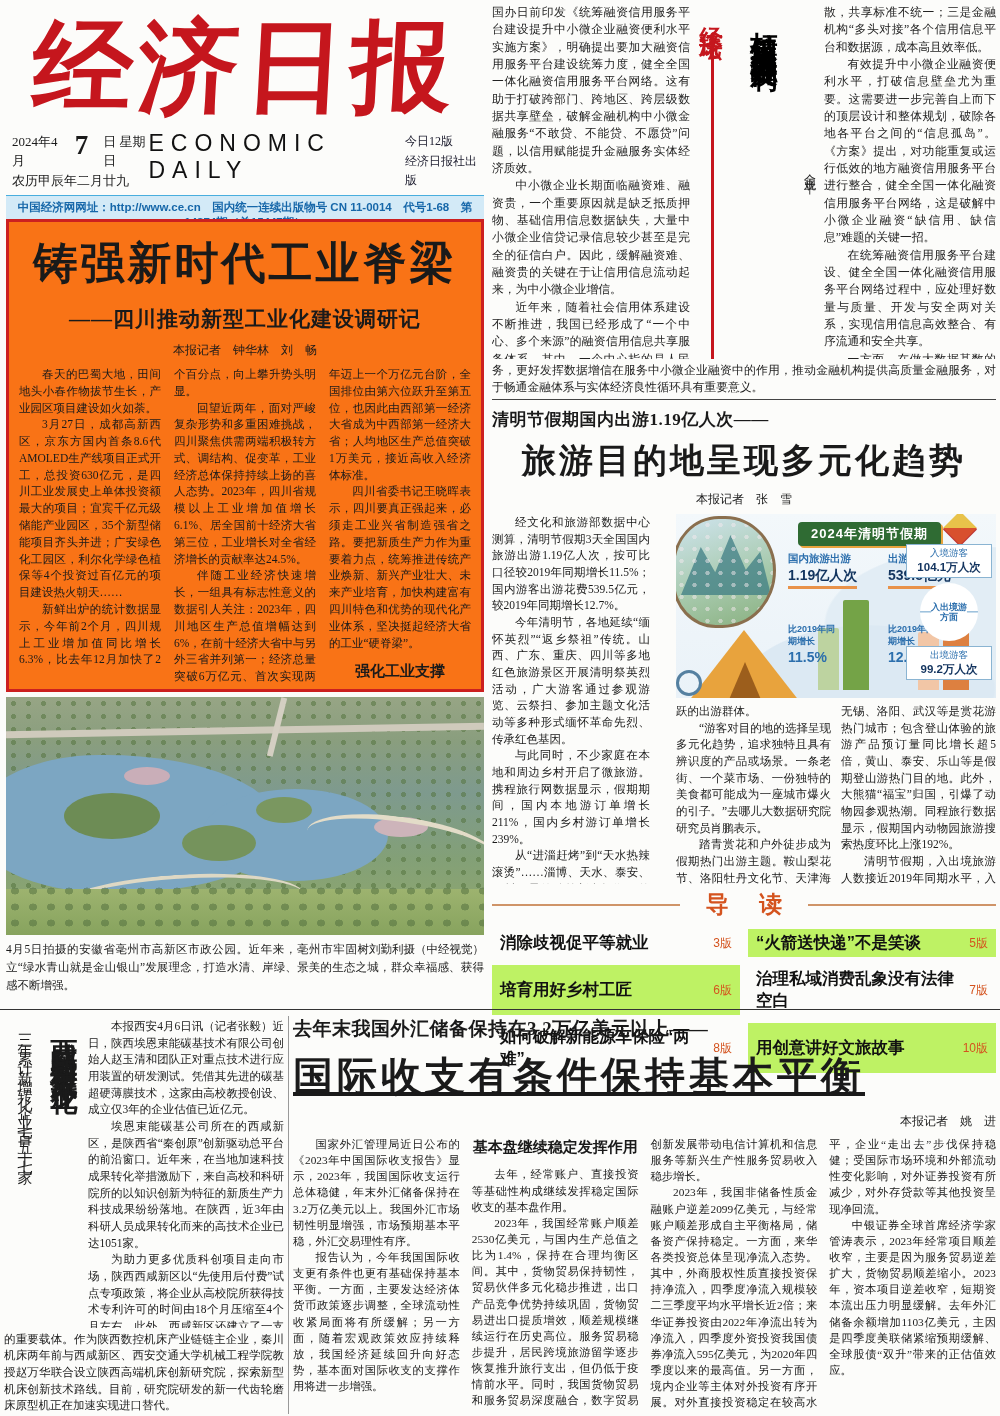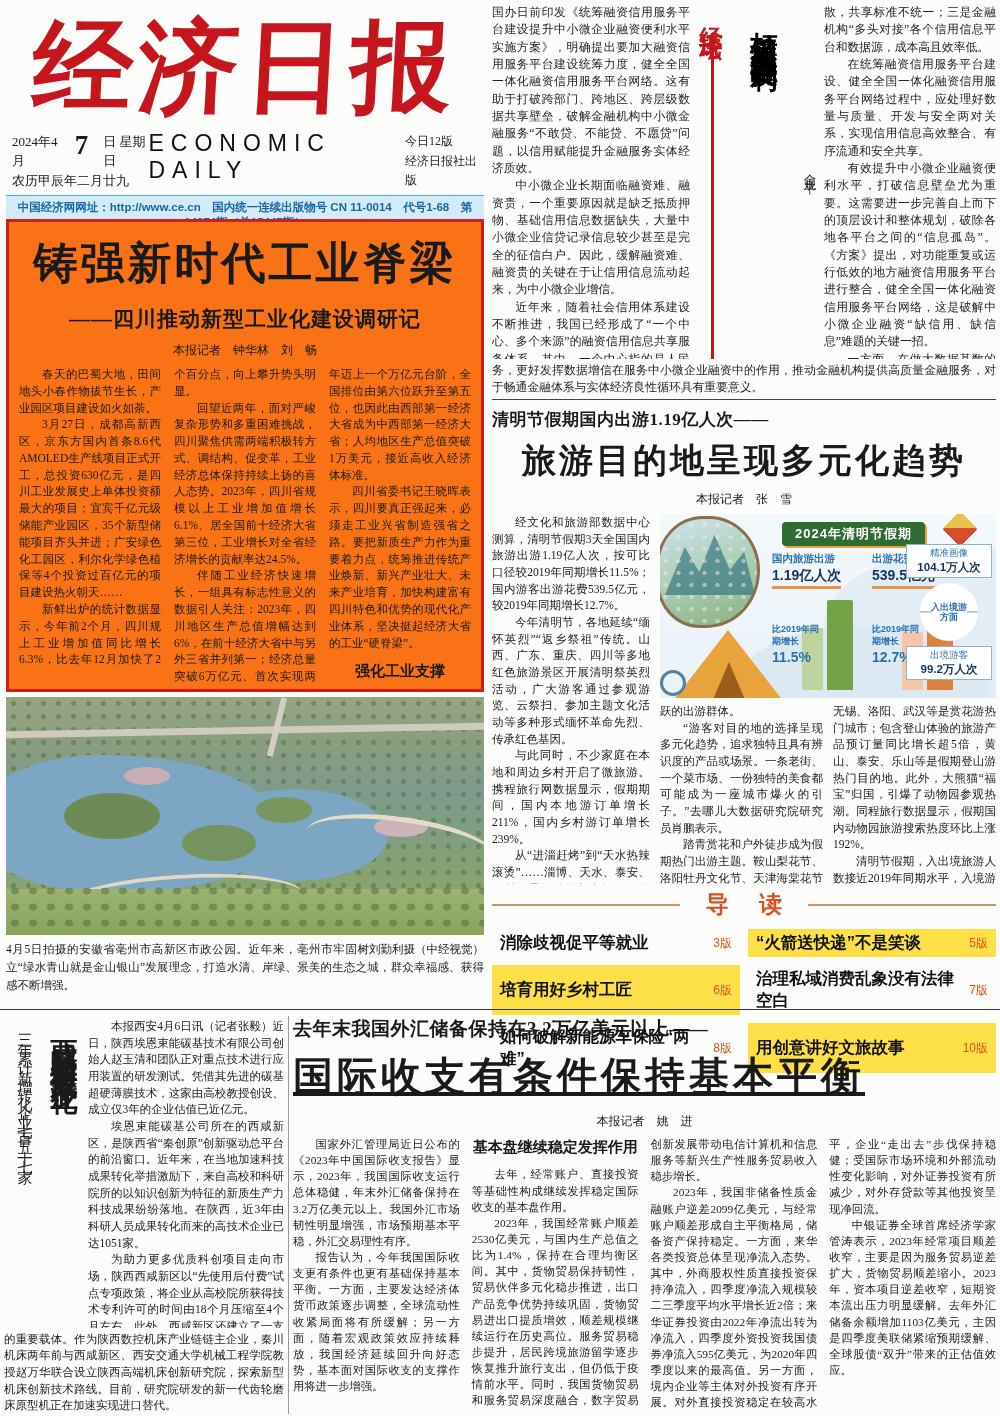--- a/index.html
+++ b/index.html
@@ -75,21 +75,21 @@
   .ph-bdots { position:absolute; left:0; bottom:0; width:100%; height:52px; opacity:.5;
      background-image:radial-gradient(#4e6b3c 30%, transparent 32%); background-size:18px 16px; }
   .caption { position:absolute; left:6px; top:941px; width:478px; font-size:11.5px; line-height:1.55; text-align:justify; }
   .credit { float:right; }
 
   
   .tourism { position:absolute; left:492px; top:399px; width:504px; height:486px; border-top:1.5px solid #444; padding-top:8px; }
   .t-kicker { font-size:17px; font-weight:bold; letter-spacing:.5px; }
   .t-headline { font-size:34px; font-weight:bold; text-align:center; letter-spacing:3px; margin-top:7px; }
   .t-byline { text-align:center; font-size:12px; margin:7px 0 6px; }
-  .t-body { display:flex; gap:10px; height:370px; overflow:hidden; }
+  .t-body { display:flex; gap:26px; height:370px; overflow:hidden; }
   .t-col1 { width:158px; overflow:hidden; }
   .t-right { flex:1; display:flex; flex-direction:column; }
   .t-cols { flex:1; display:flex; gap:10px; overflow:hidden; margin-top:5px; }
   .t-col { flex:1; overflow:hidden; }
 
   
   .infographic { position:relative; height:184px; overflow:hidden; font-family:"Liberation Sans","DejaVu Sans",sans-serif;
       background:radial-gradient(ellipse 180px 90px at 60% 95%, #dce9f3 0 70%, transparent 71%),
                  radial-gradient(ellipse 220px 110px at 95% 60%, #e2edf5 0 70%, transparent 71%),
                  linear-gradient(#f3f8fb,#eaf2f8); }
@@ -134,40 +134,40 @@
                 font-size:9px; font-weight:bold; color:#2c6fad; line-height:1.15; }
 
   
   .guide { position:absolute; left:492px; top:889px; width:504px; height:118px; font-family:"Liberation Sans","DejaVu Sans",sans-serif; }
   .guide-head { display:flex; align-items:center; gap:14px; }
   .guide-line { flex:1; height:2px; background:#cf9468; }
   .guide-title { font-size:23px; font-weight:bold; letter-spacing:12px; color:#d4531e; text-indent:12px;text-align:center; }
   .guide-grid { display:grid; grid-template-columns:1fr 1fr; column-gap:10px; row-gap:6px; margin-top:9px;gap:8px; }
   .guide-row { display:flex; justify-content:space-between; align-items:center; font-size:16.5px; font-weight:bold;
                padding:3px 8px; color:#111; }
-  .guide-row.hl { background:#fde047; }
+  .guide-row.hl { background:#bef264; }
   .guide-page { font-size:12px; color:#d4531e; font-weight:normal; white-space:nowrap; padding-left:8px; }
 
   .bottom-rule { position:absolute; left:0; top:1009px; width:1000px; border-top:1.5px solid #333; }
 
   
   .xixian { position:absolute; left:4px; top:1016px; width:280px; height:398px; display:flex; flex-direction:column; }
   .xx-main { display:flex; flex:1; overflow:hidden; }
   .xx-kicker { writing-mode:vertical-rl; font-size:15px; letter-spacing:9px; width:30px; padding-top:6px; }
   .xx-headline { writing-mode:vertical-rl; font-size:27px; font-weight:bold; width:54px; letter-spacing:4px;
                  padding-top:2px; line-height:1.8; }
   .xx-body { flex:1; overflow:hidden; padding-top:2px; }
   .xx-full { margin-top:3px; }
 
   
   .bop { position:absolute; left:288px; top:1016px; width:708px; height:398px; border-left:1px solid #999; padding-left:4px; }
   .bop-kicker { font-size:19px; font-weight:bold; letter-spacing:.5px; }
   .bop-headline { font-size:40px; font-weight:bold; text-align:left; letter-spacing:4px; margin-top:7px;
                   font-family:"Liberation Sans","DejaVu Sans",sans-serif;text-decoration:underline; }
-  .bop-byline { text-align:center; font-size:12px; margin:9px 0 6px; }
+  .bop-byline { text-align:right; font-size:12px; margin:9px 0 6px; }
   .bop-body { column-count:4; column-gap:12px; column-fill:auto; height:286px; overflow:hidden;
               font-size:11.3px; line-height:1.43; text-align:justify; }
 </style>
 </head>
 <body>
 
 <div id="page">
 
   <div class="masthead">
     <div class="brand">经济日报</div>
@@ -197,22 +197,22 @@
           <p class="para">近年来，随着社会信用体系建设不断推进，我国已经形成了“一个中心、多个来源”的融资信用信息共享服务体系。其中，一个中心指的是人民银行征信中心，提供金融信用信息服务；多个来源指的是国家公共信用信息中心、各地信用信息平台、市场化征信机构等。这一信用信息共享服务体系对促进金融服务实体经济尤其是中小微企业起到了重要作用。</p>
         </div>
       <div class="forum-label-col">
         <div class="forum-label">经济论坛</div>
         <div class="forum-rule"></div>
       </div>
       <div class="forum-headline">打破信用壁垒提升融资便利</div>
       <div class="forum-author">金观平</div>
       <div class="forum-colR cont-first">
           <p class="para">散，共享标准不统一；三是金融机构“多头对接”各个信用信息平台和数据源，成本高且效率低。</p>
+          <p class="para">有效提升中小微企业融资便利水平，打破信息壁垒尤为重要。这需要进一步完善自上而下的顶层设计和整体规划，破除各地各平台之间的“信息孤岛”。《方案》提出，对功能重复或运行低效的地方融资信用服务平台进行整合，健全全国一体化融资信用服务平台网络，这是破解中小微企业融资“缺信用、缺信息”难题的关键一招。</p>
           <p class="para">在统筹融资信用服务平台建设、健全全国一体化融资信用服务平台网络过程中，应处理好数量与质量、开发与安全两对关系，实现信用信息高效整合、有序流通和安全共享。</p>
-          <p class="para">有效提升中小微企业融资便利水平，打破信息壁垒尤为重要。这需要进一步完善自上而下的顶层设计和整体规划，破除各地各平台之间的“信息孤岛”。《方案》提出，对功能重复或运行低效的地方融资信用服务平台进行整合，健全全国一体化融资信用服务平台网络，这是破解中小微企业融资“缺信用、缺信息”难题的关键一招。</p>
           <p class="para">一方面，在做大数据基数的同时，还应努力提升信用信息共享质效，加强数据质量协同治理，确保数据真实、准确、完整，提高数据连续性和时效性；另一方面，在深化信用数据开发利用的同时，还应着重加强信息安全保障和信息主体权益保护。在数据共享、使用、传输、存储各个环节均应强化安全意识，防范数据泄露风险，这是全国一体化融资信用服务平台网络可持续发展的重要前提。以高质量数据供给支撑高水平融资信用服</p>
         </div>
     </div>
     <div class="forum-bottom">务，更好发挥数据增信在服务中小微企业融资中的作用，推动金融机构提供高质量金融服务，对于畅通金融体系与实体经济良性循环具有重要意义。</div>
   </div>
 
   <div class="lead-box">
     <div class="lead-headline">铸强新时代工业脊梁</div>
     <div class="lead-sub">——四川推动新型工业化建设调研记</div>
     <div class="lead-byline">本报记者　钟华林　刘　畅</div>
@@ -297,21 +297,21 @@
               <div class="barB o2"></div>
               <div class="stat-note">
                 <span>比2019年同期增长</span>
                 <span class="note-pct">12.7%</span>
               </div>
             </div>
           </div>
 
           <div class="donut-zone">
             <div class="io-box">
-              <span>精准画像</span>
+              <span>入境游客</span>
               <b>104.1万人次</b>
             </div>
             <div class="donut">
               <div class="donut-hole">入出境游方面</div>
             </div>
             <div class="io-box">
               <span>出境游客</span>
               <b>99.2万人次</b>
             </div>
           </div>

